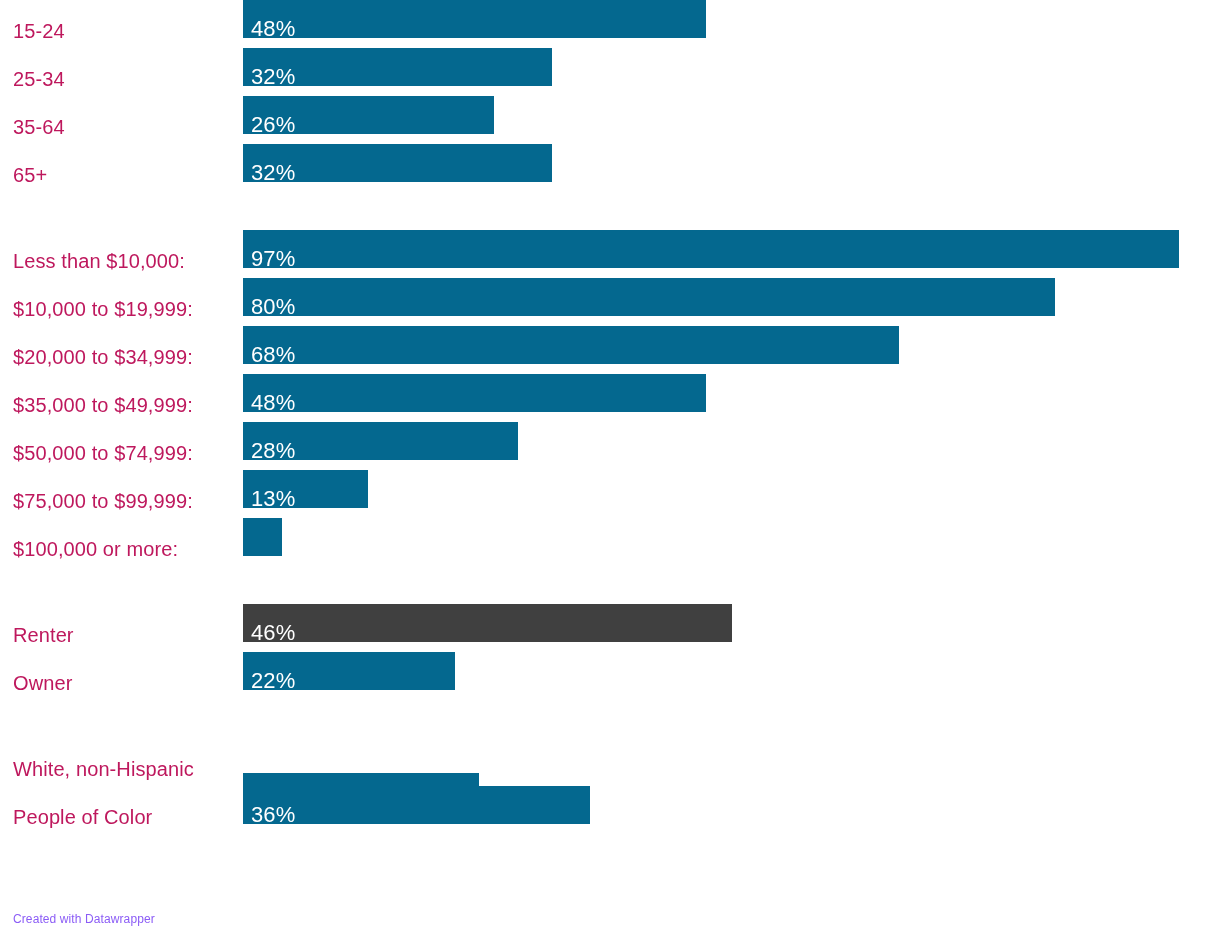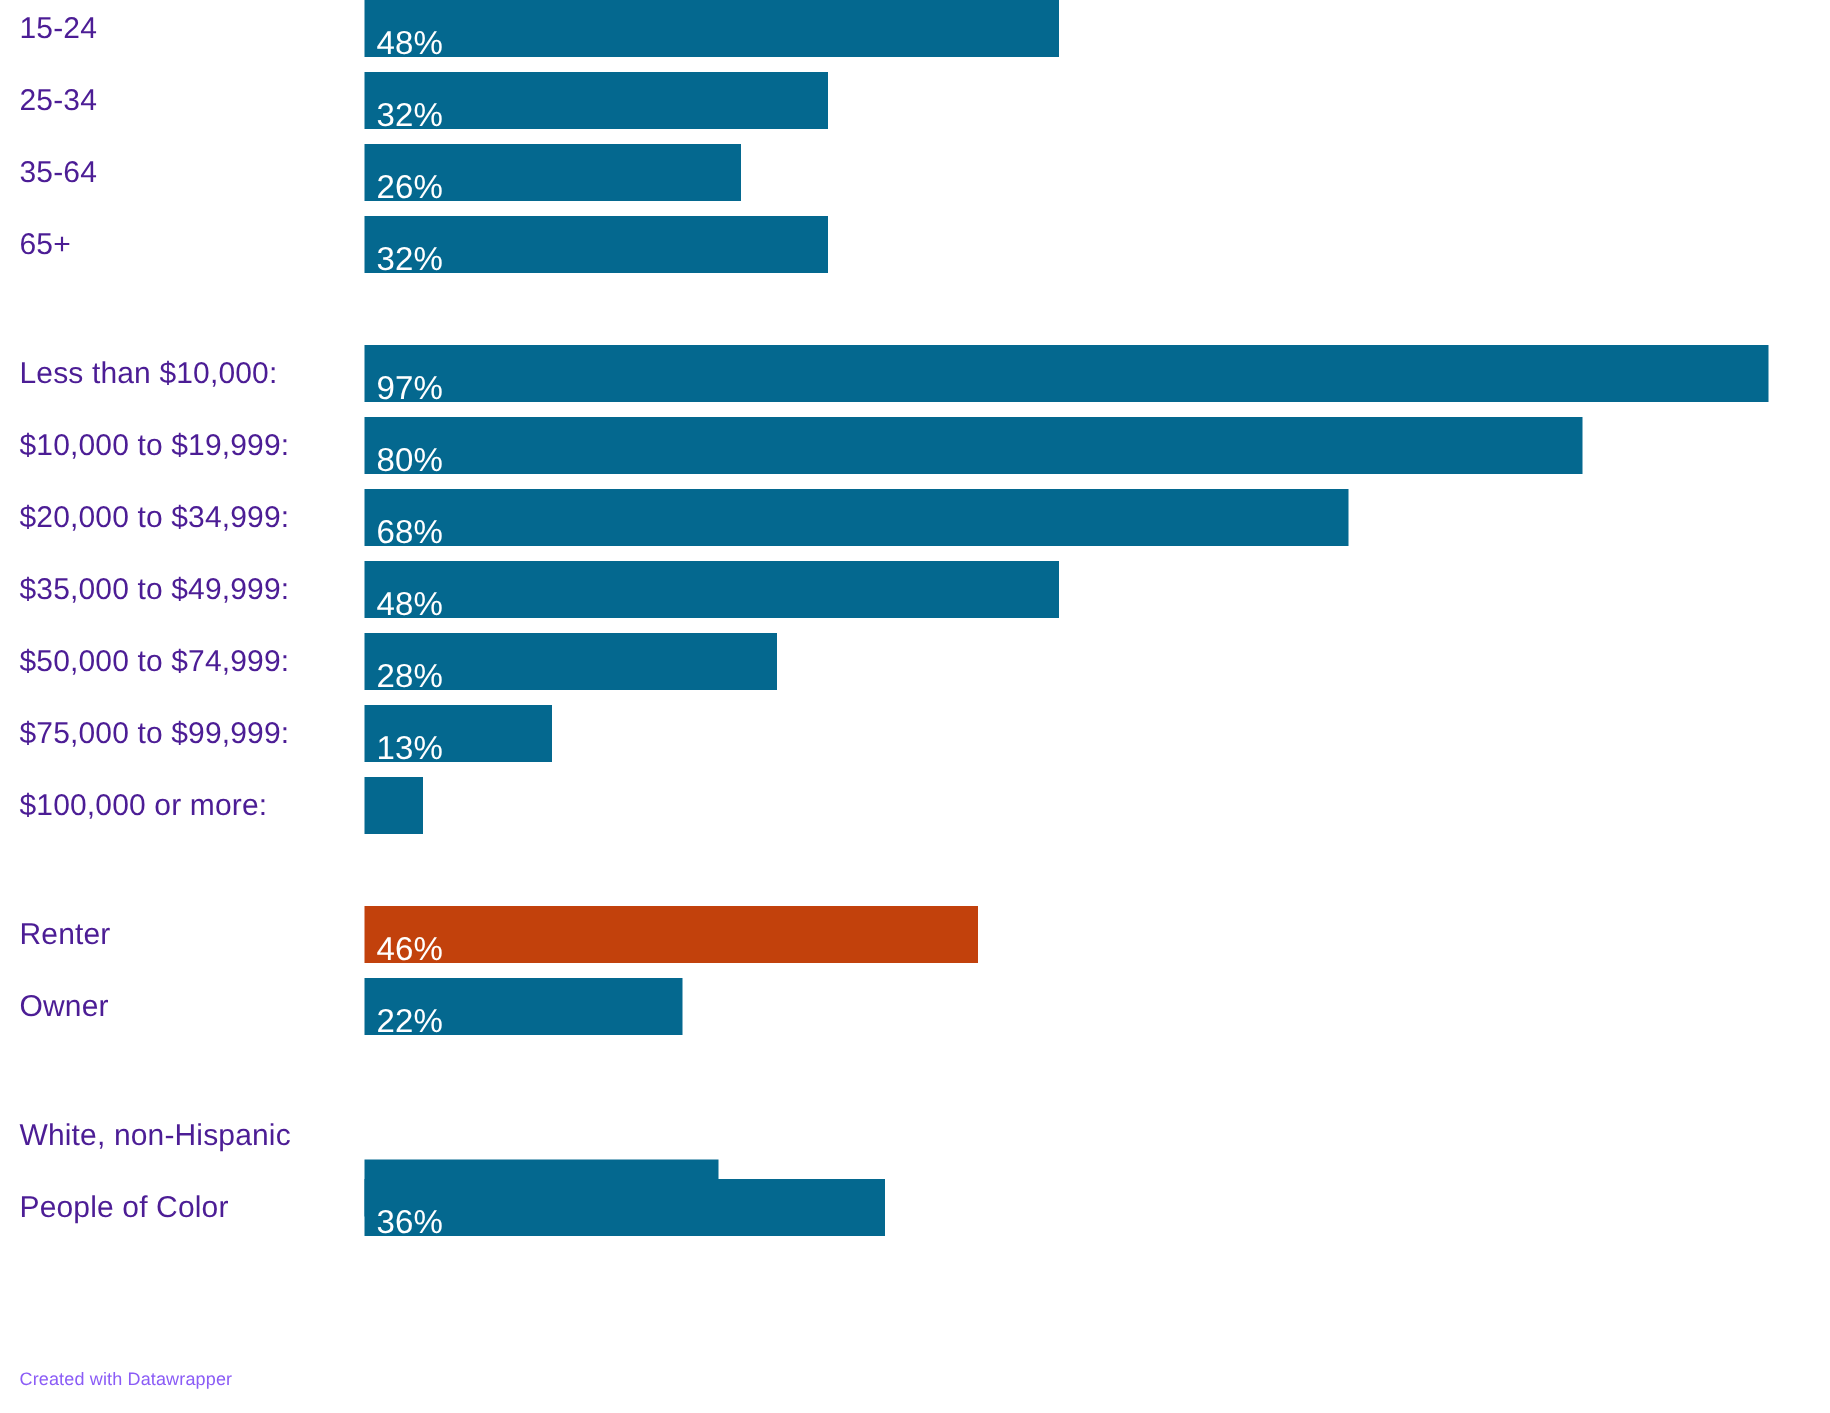--- a/index.html
+++ b/index.html
@@ -43,25 +43,25 @@
     margin-bottom: 10px;
     width: 100%;
   }
   .bar-row:last-child {
     margin-bottom: 0;
   }
 
   .row-label {
     position: absolute;
     left: 13px;
-    top: 0;
+    top: 12px;
     height: 38px;
     line-height: 38px;
     font-size: 20px;
-    color: #4c1d95;
+    color: #be185d;
     white-space: nowrap;
     letter-spacing: 0.1px;
   }
 
   .bar-track {
     position: absolute;
     left: 243px;
     top: 0;
     height: 38px;
     right: 0;
@@ -191,21 +191,21 @@
             <div class="bar-fill" style="width: 38.6px; background: rgb(4, 104, 143);">
               <div class="bar-value"></div>
             </div>
           </div>
         </div>
       </div>
       <div class="bar-group">
         <div class="bar-row">
           <div class="row-label">Renter</div>
           <div class="bar-track">
-            <div class="bar-fill" style="width: 409px; background: #c2410c;">
+            <div class="bar-fill" style="width: 489px; background: #404040;">
               <div class="bar-value">46%</div>
             </div>
           </div>
         </div>
         <div class="bar-row">
           <div class="row-label">Owner</div>
           <div class="bar-track">
             <div class="bar-fill" style="width: 212.3px; background: rgb(4, 104, 143);">
               <div class="bar-value">22%</div>
             </div>

